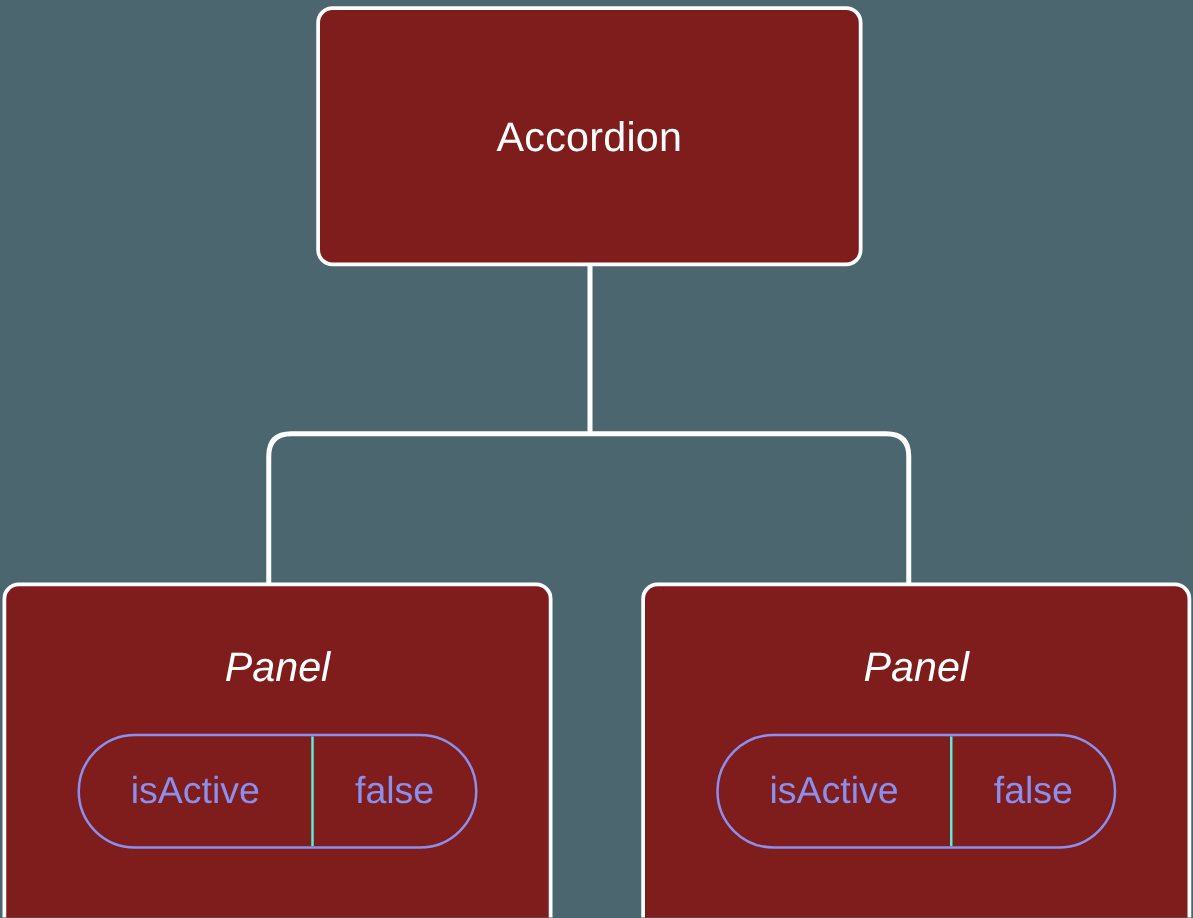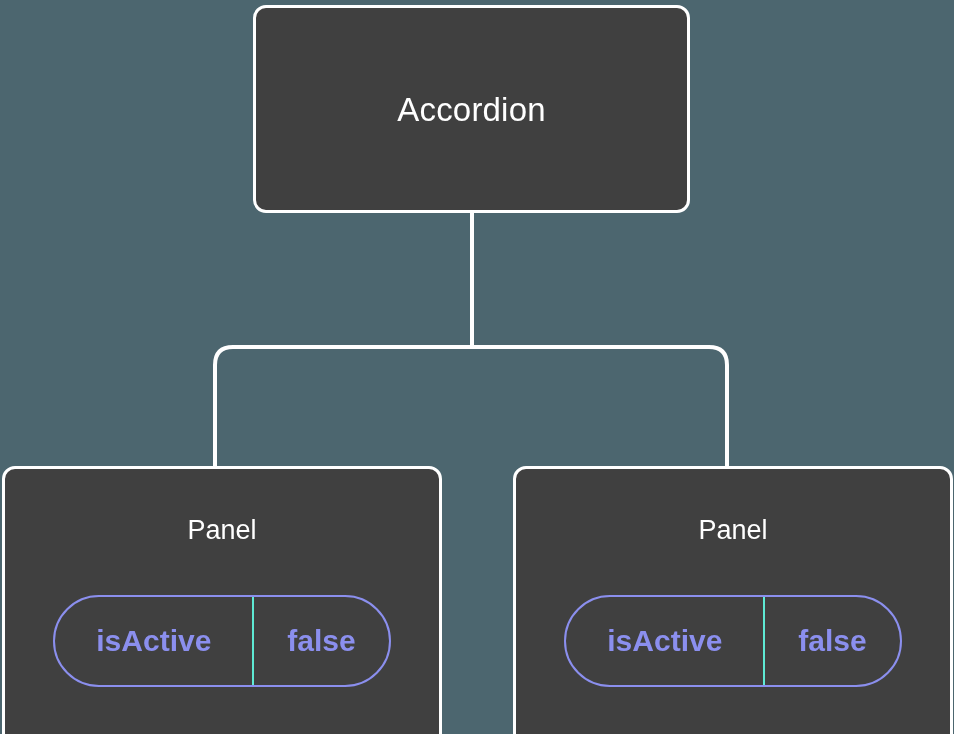--- a/index.html
+++ b/index.html
@@ -27,21 +27,21 @@
     top: 0;
     width: 954px;
     height: 734px;
     pointer-events: none;
   }
 
   
   .node {
     position: absolute;
     box-sizing: border-box;
-    background: #404040;
+    background: #7f1d1d;
     border: 3px solid #ffffff;
     border-radius: 13px;
     display: flex;
     flex-direction: column;
     align-items: center;
   }
 
   .node-root {
     left: 253px;
     top: 5px;
@@ -63,46 +63,47 @@
     height: 300px;
     top: 466px;
     justify-content: flex-start;
     padding-top: 48px;
   }
 
   .node-panel-left  { left: 2px; }
   .node-panel-right { left: 513px; }
 
   .node-panel .node-title {
-    font-size: 27px;
+    font-size: 33px;
     font-weight: 400;
     color: #ffffff;
     line-height: 1;
-    margin-bottom: 51px;
+    margin-bottom: 37px;
+    font-style: italic;
   }
 
   
   .prop-pill {
     box-sizing: border-box;
     display: flex;
     align-items: stretch;
     height: 92px;
     border: 2px solid #8b8fee;
     border-radius: 46px;
     overflow: hidden;
   }
 
   .prop-key,
   .prop-value {
     display: flex;
     align-items: center;
     justify-content: center;
     color: #8b8fee;
     font-size: 30px;
-    font-weight: 700;
+    font-weight: 400;
     line-height: 1;
   }
 
   .prop-key {
     padding: 0 41px;
   }
 
   .prop-value {
     padding: 0 33px;
     border-left: 2px solid #5eead4;

